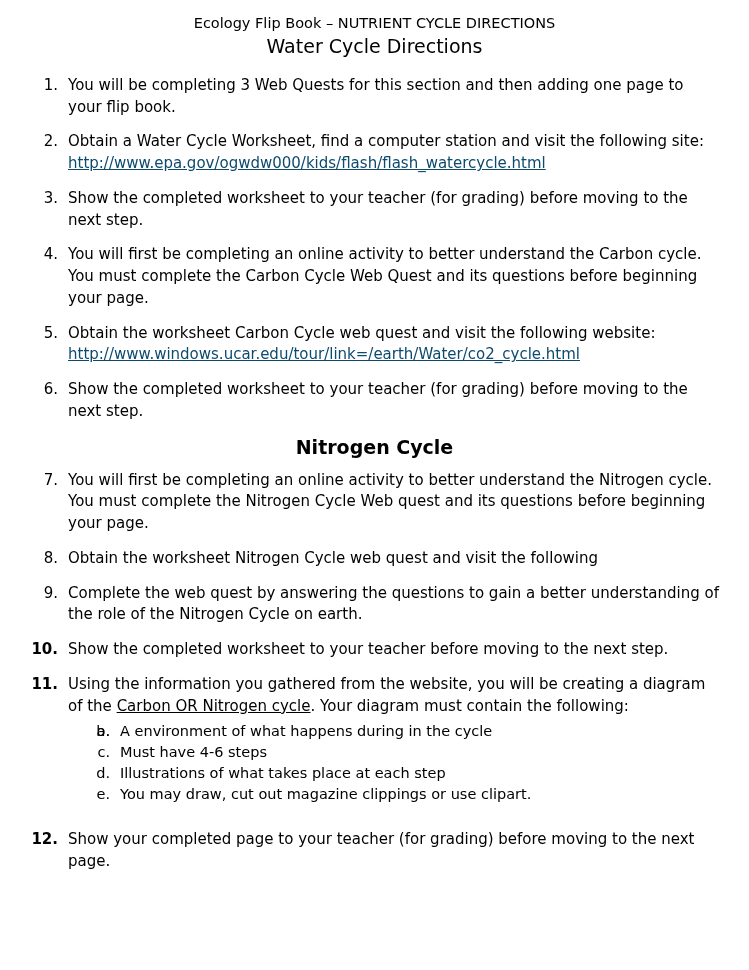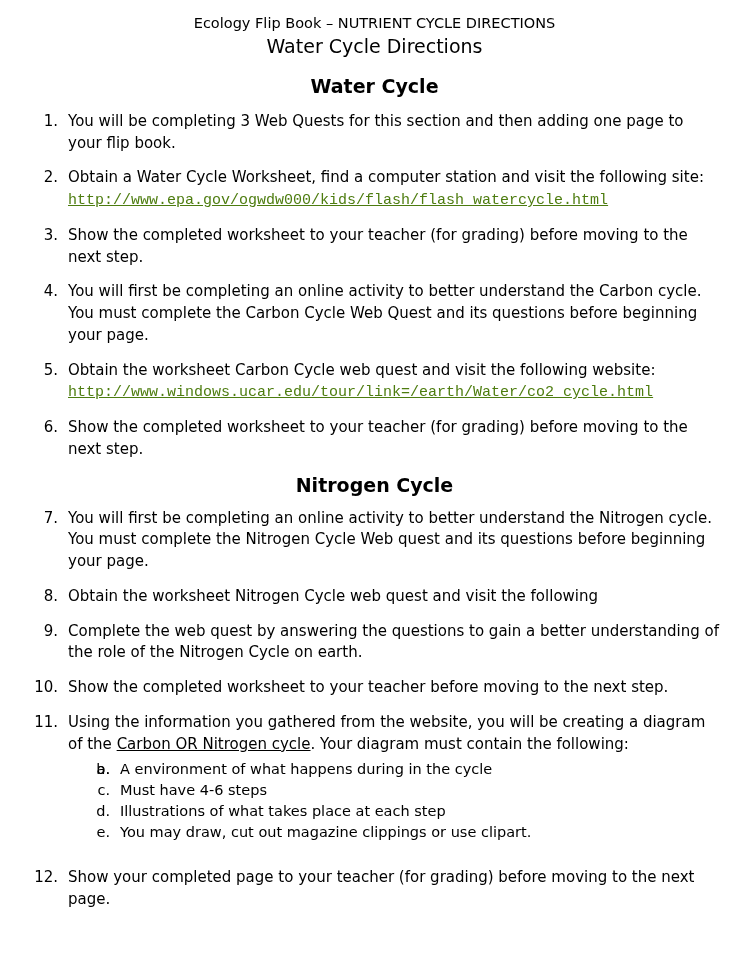--- a/index.html
+++ b/index.html
@@ -59,29 +59,29 @@
     position: absolute;
     left: 0;
     top: 0;
     width: 30px;
     text-align: right;
     font-size: 15px;
   }
   li.item > .num.wide {
     left: -4px;
     width: 34px;
+    font-weight: bold;
   }
   .body-text {
     display: block;
   }
   .link {
-    color: #4d7c0f;
+    color: #0c4a6e;
     text-decoration: underline;
     word-break: break-all;
-    font-family: Liberation Mono, monospace;
   }
   .uline {
     text-decoration: underline;
   }
   .gap-small { margin-bottom: 22px; }
   .gap-mid { margin-bottom: 26px; }
   .gap-big { margin-bottom: 30px; }
   ol.sub-list {
     list-style: none;
     margin: 4px 0 0 0;
@@ -105,21 +105,20 @@
   .spacer-12 { height: 12px; }
 </style>
 </head>
 <body>
 
 <div class="page">
 
   <div class="doc-header">Ecology Flip Book – NUTRIENT CYCLE DIRECTIONS</div>
   <div class="doc-title">Water Cycle Directions</div>
 
-  <div class="section-heading">Water Cycle</div>
 
   <ol class="main-list">
 
     <li class="item">
       <span class="num">1.</span>
       <span class="body-text">You will be completing 3 Web Quests for this section and then adding one page to your flip book.</span>
     </li>
 
     <li class="item">
       <span class="num">2.</span>

